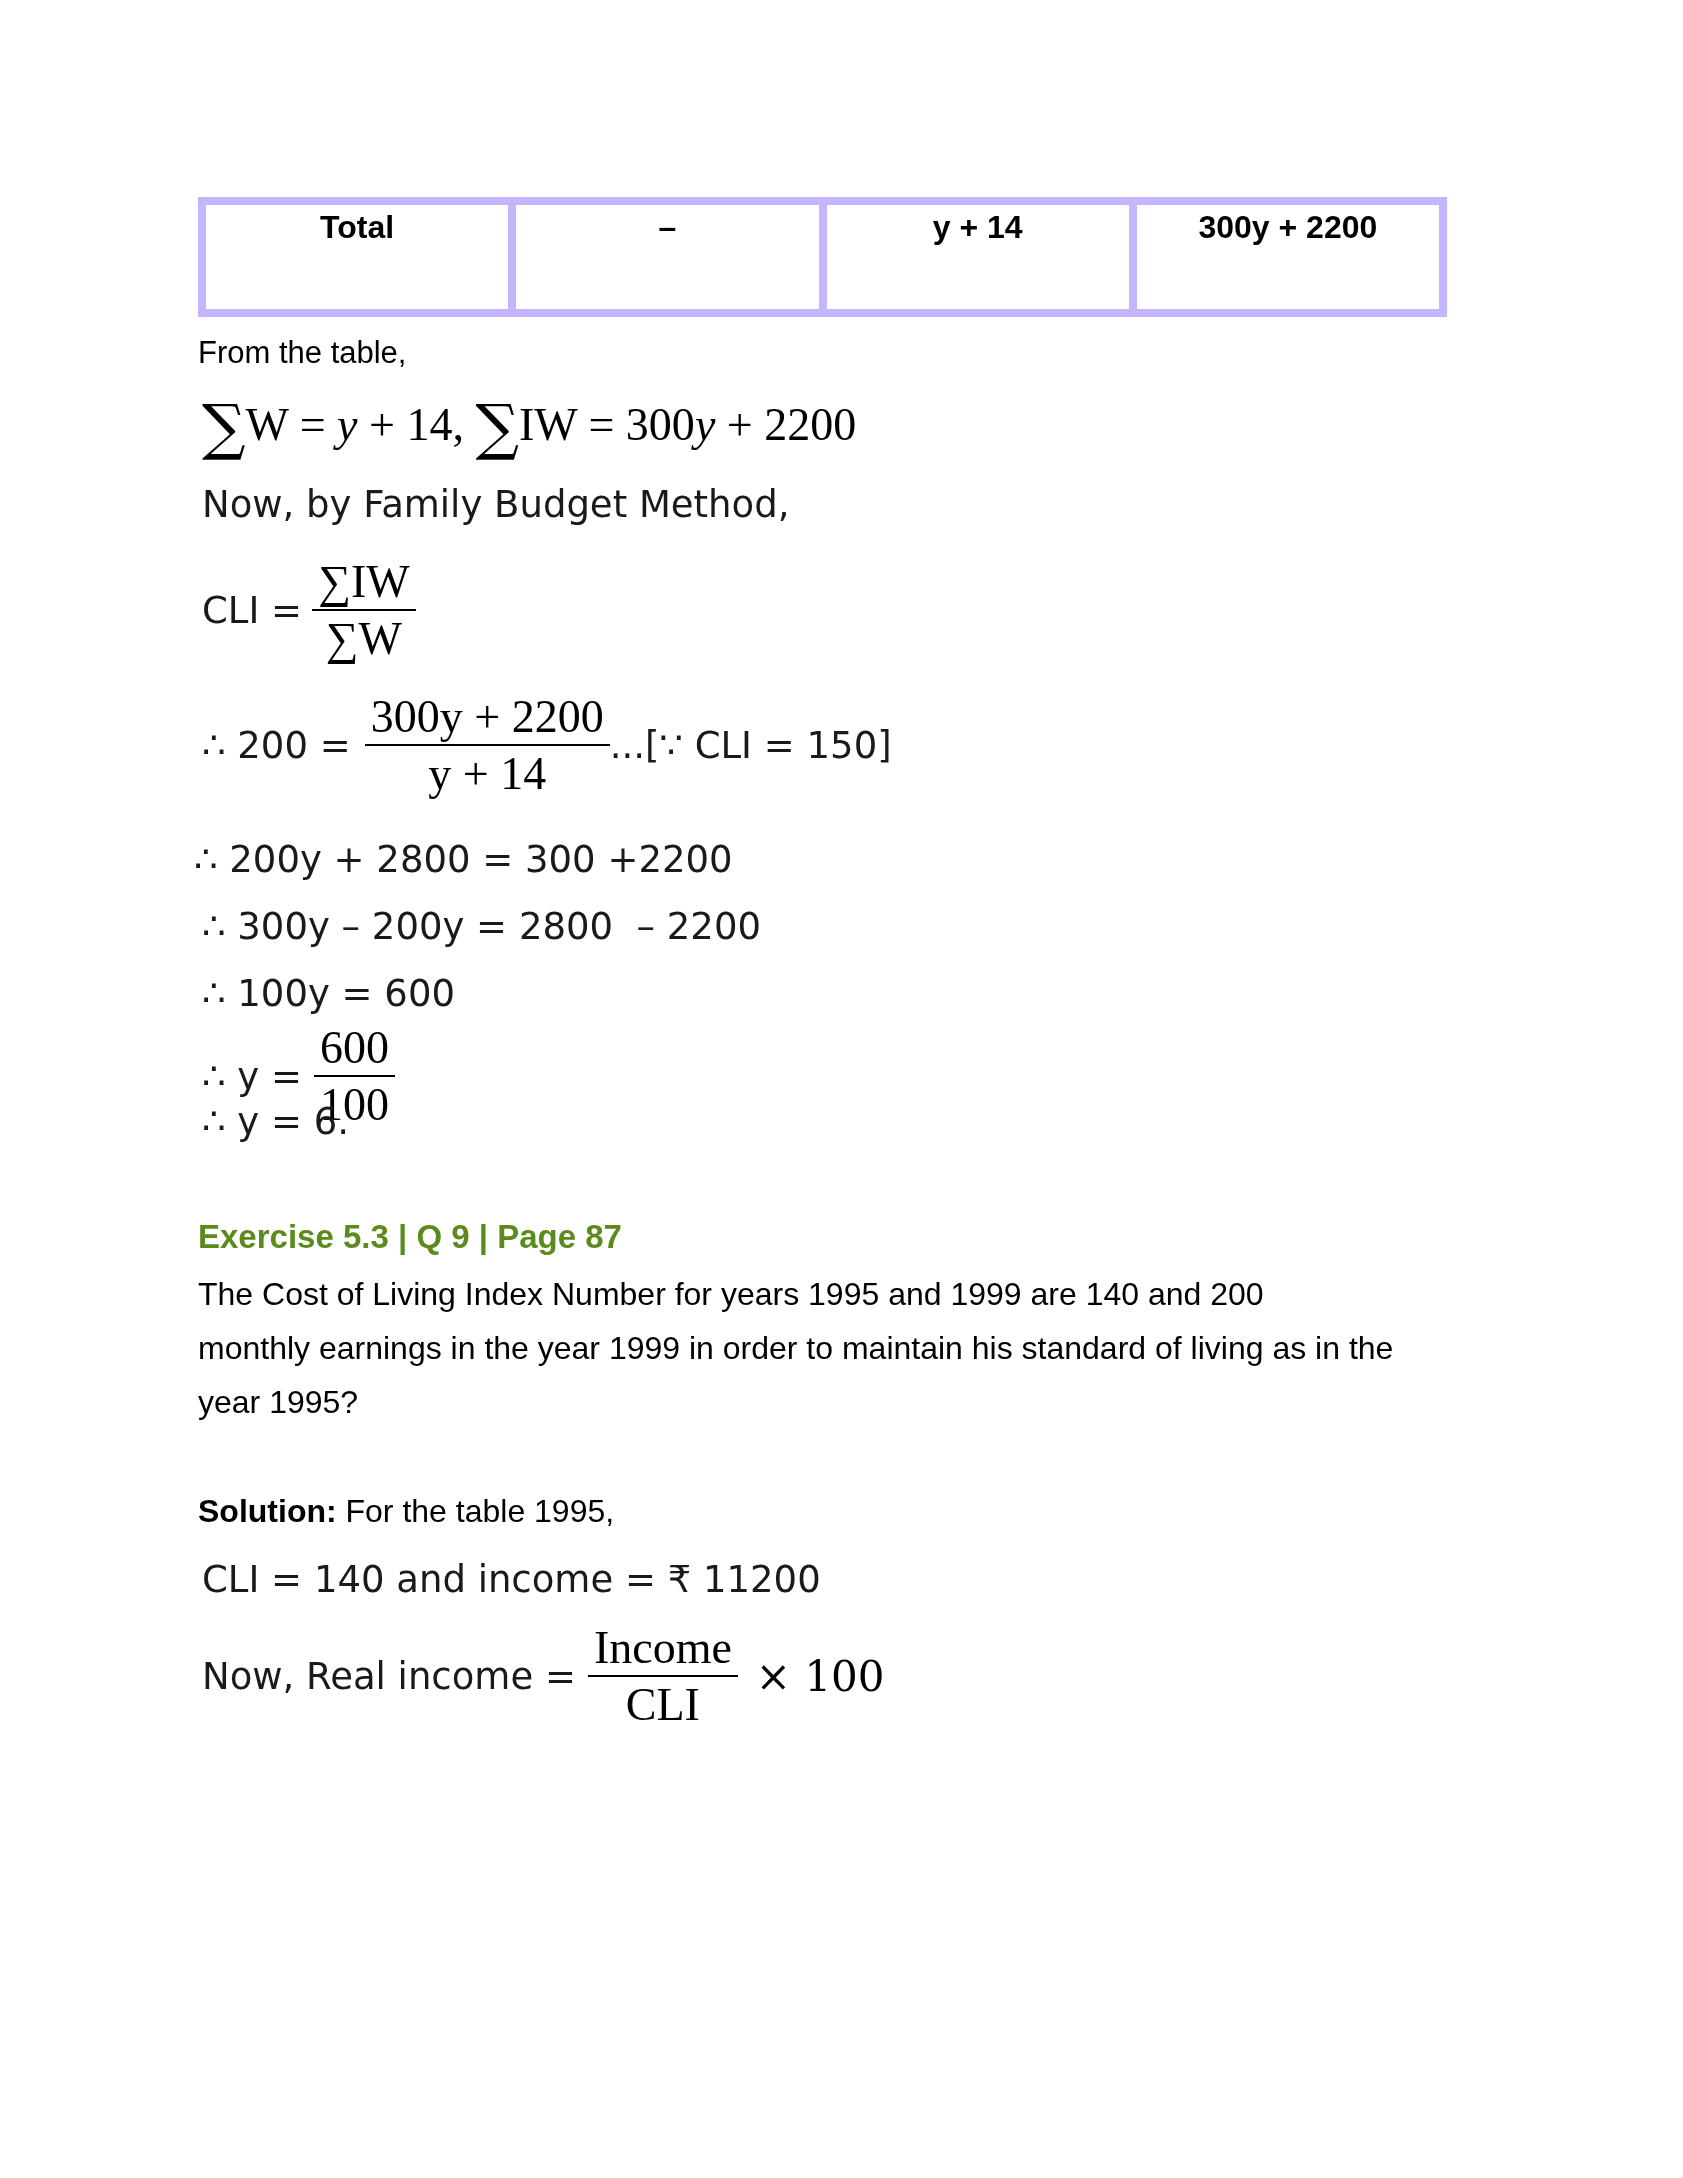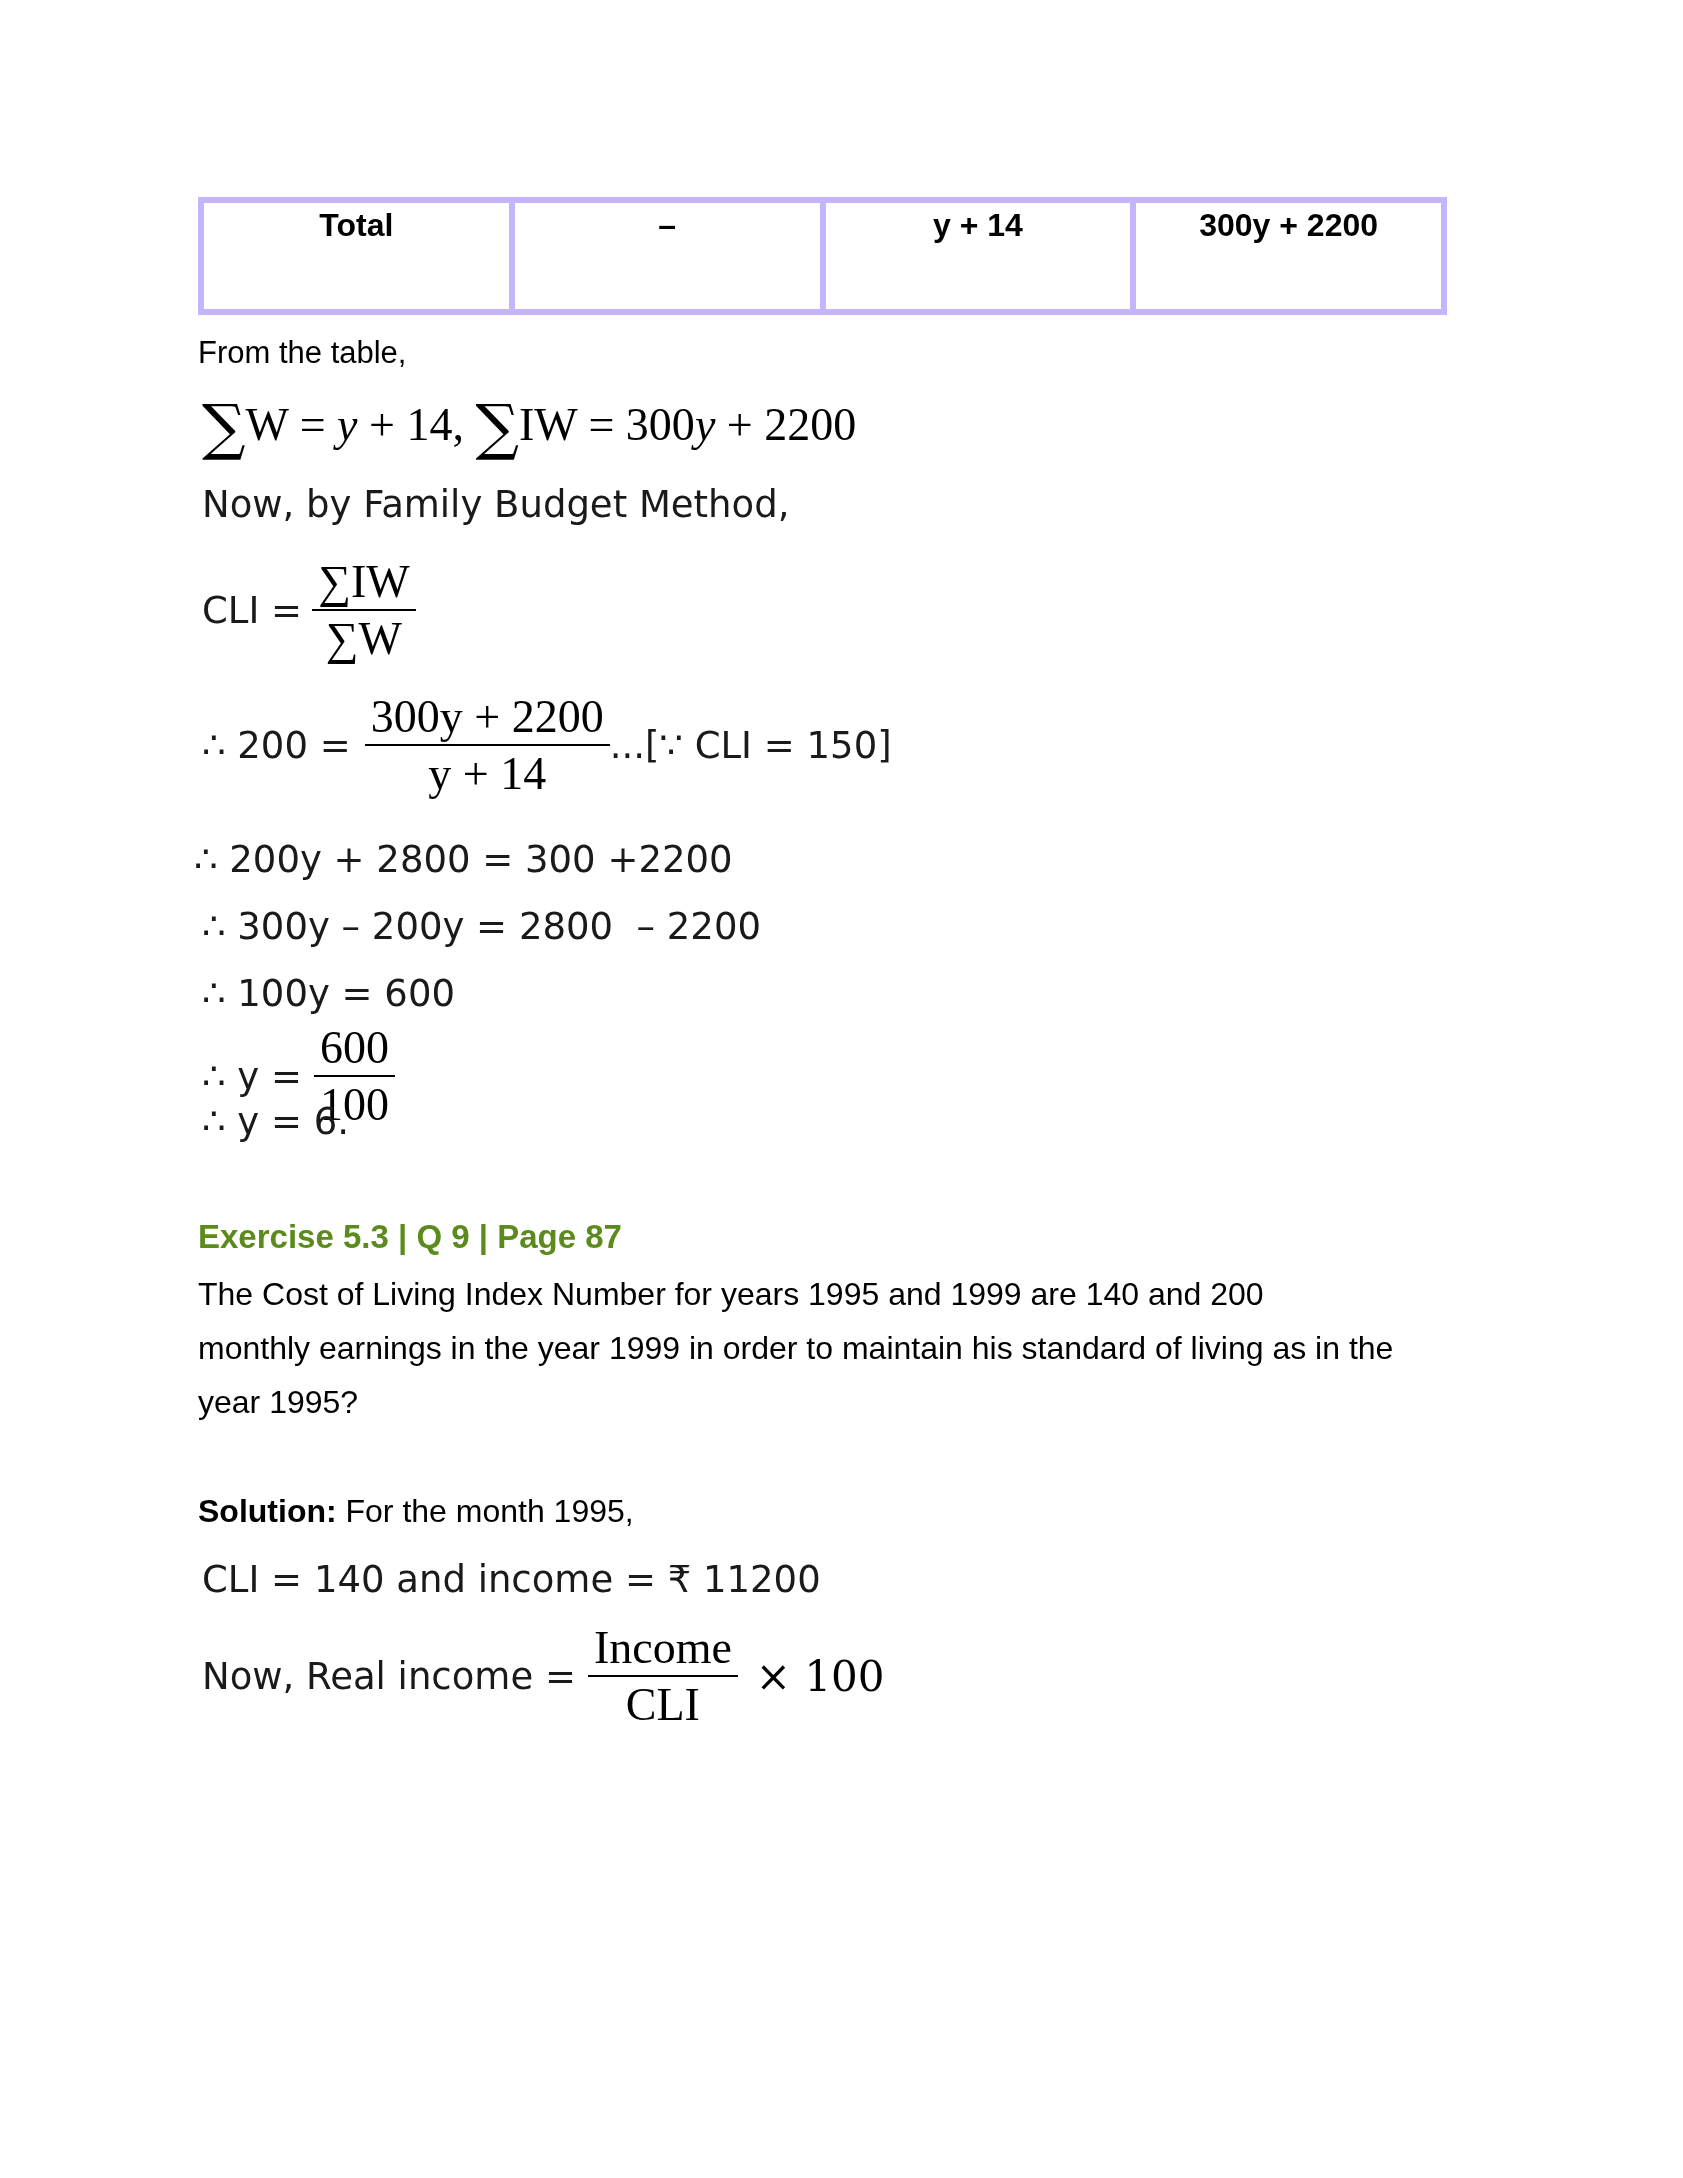--- a/index.html
+++ b/index.html
@@ -5,21 +5,21 @@
   html, body { margin:0; padding:0; background:#ffffff; }
   body { width:1683px; height:2178px; position:relative; overflow:hidden; color:#000; }
   .abs { position:absolute; }
   .sans { font-family: "Liberation Sans", sans-serif; }
   .calib { font-family: "DejaVu Sans", sans-serif; color:#1a1a1a; }
   .serif { font-family: "DejaVu Serif", "Liberation Serif", serif; }
   .mathit { font-style: italic; }
 
   table.tot { position:absolute; left:198px; top:197px; width:1249px; height:116px;
               border-collapse:collapse; table-layout:fixed; }
-  table.tot td { border:6px solid #c4b5fd; vertical-align:top; text-align:center;
+  table.tot td { border:8px solid #c4b5fd; vertical-align:top; text-align:center;
                  font-family:"Liberation Sans", sans-serif; font-weight:bold; font-size:32px;
                  padding-top:4px; }
   table.tot tr { height:112px; }
 
   .p { font-size:31px; line-height:40px; }
   .calibtxt { font-size:37px; }
   .mathline { font-family:"Liberation Serif", serif; font-size:46px; }
   .sigma { font-family:"DejaVu Serif", serif; font-size:61px; line-height:1; vertical-align:-8px; }
 
   .frac { display:inline-flex; flex-direction:column; align-items:center; vertical-align:middle; }
@@ -89,21 +89,21 @@
 
 <div class="abs ex-head" style="left:198px; top:1218px;">Exercise 5.3 | Q 9 | Page 87</div>
 
 <div class="abs para" style="left:198px; top:1267px;">
   <div>The Cost of Living Index Number for years 1995 and 1999 are 140 and 200</div>
   <div>monthly earnings in the year 1999 in order to maintain his standard of living as in the</div>
   <div>year 1995?</div>
 </div>
 
 <div class="abs sans" style="left:198px; top:1493px; font-size:32px;">
-  <span class="bold">Solution:</span><span> For the month 1995,</span>
+  <span class="bold">Solution:</span><span> For the table 1995,</span>
 </div>
 
 <div class="abs calib calibtxt" style="left:202px; top:1558px;">CLI = 140 and income = ₹ 11200</div>
 
 <div class="abs" style="left:202px; top:1620px; display:flex; align-items:center; white-space:nowrap;">
   <span class="calib calibtxt" style="margin-right:12px;">Now, Real income = </span>
   <span class="frac">
     <span class="num">Income</span>
     <span class="bar"></span>
     <span class="den">CLI</span>

